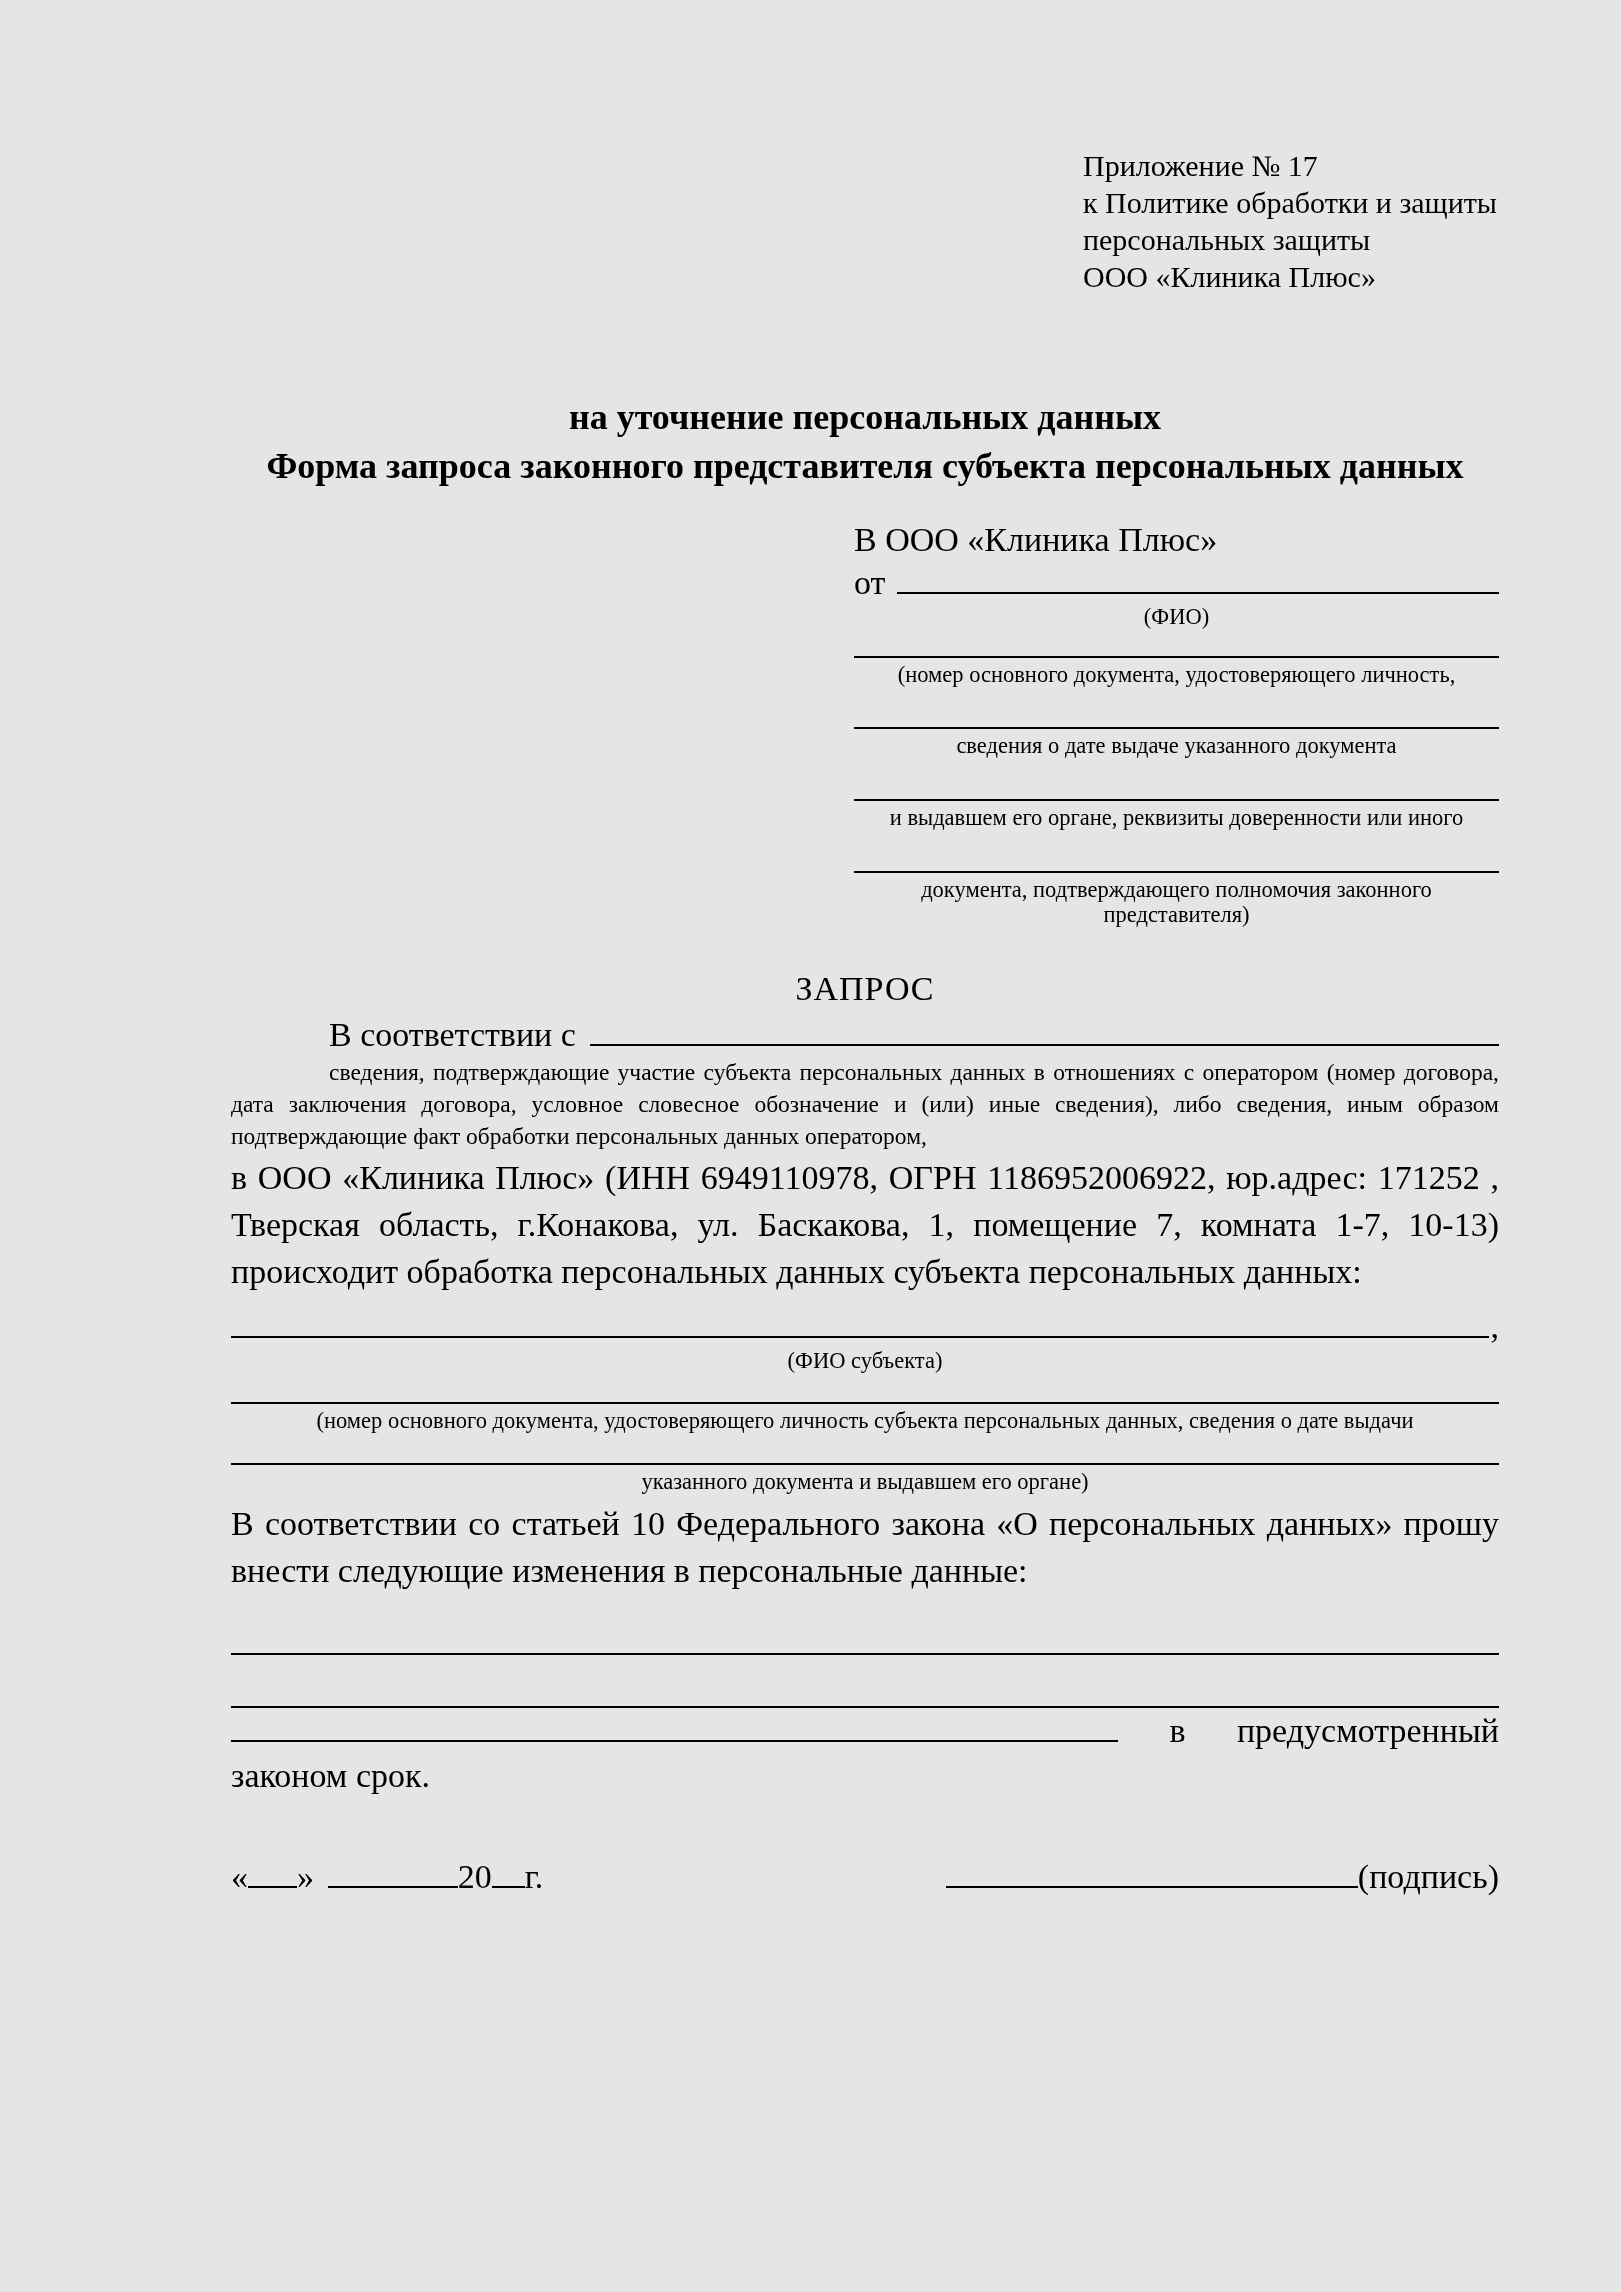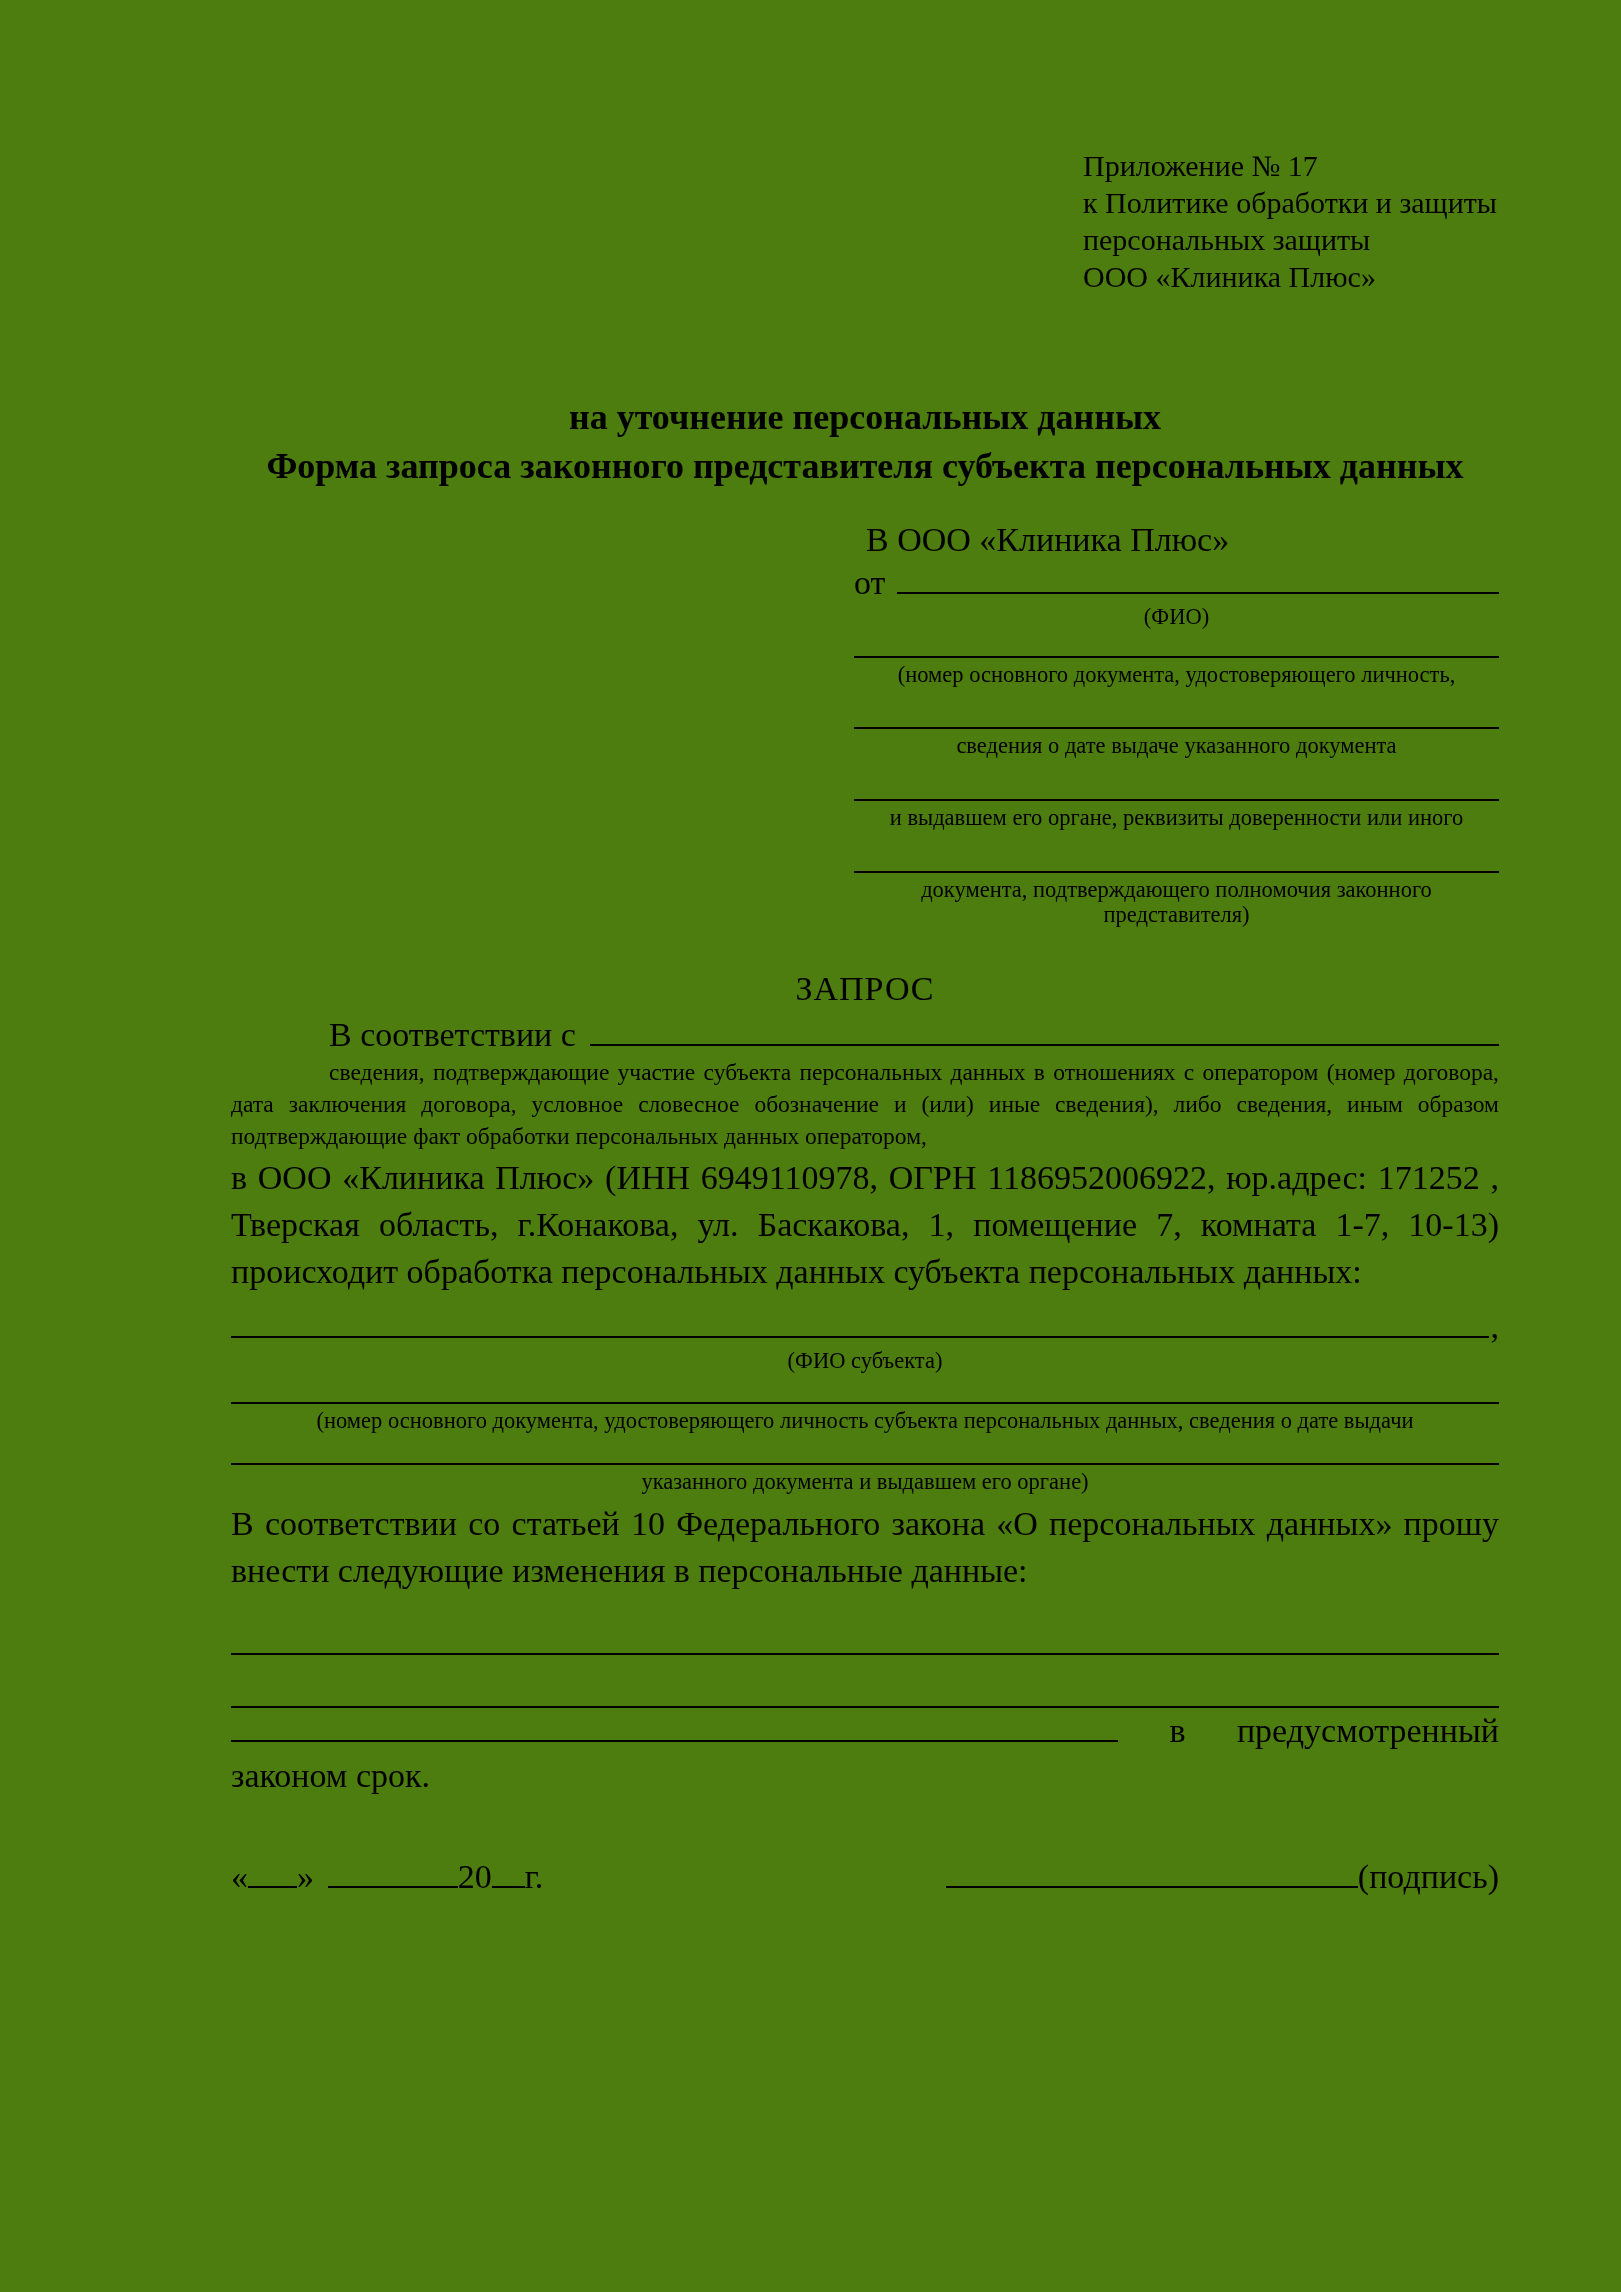--- a/index.html
+++ b/index.html
@@ -5,21 +5,21 @@
   html, body {
     margin: 0;
     padding: 0;
     background: #ffffff;
   }
   .page {
     position: relative;
     width: 1621px;
     height: 2293px;
     box-sizing: border-box;
-    background: #4d7c0f;
+    background: #e5e5e5;
     color: #000000;
     padding: 147px 122px 0 231px;
     overflow: hidden;
     font-family: "Liberation Serif", "DejaVu Serif", serif;
     font-size: 34px;
     line-height: 1.3;
   }
 
   
   .appendix {
@@ -36,21 +36,21 @@
     font-weight: bold;
     line-height: 49px;
     text-align: center;
   }
 
   
   .recipient {
     margin-top: 29px;
     margin-left: 623px;
   }
-  .r-to { line-height: 39px; margin-left: 12px; }
+  .r-to { line-height: 39px; }
   .r-from {
     display: flex;
     align-items: baseline;
     height: 37px;
     margin-top: 2px;
   }
   .r-from-label { margin-right: 11.8px; }
   .fill-blank {
     flex: 1;
     height: 5.9px;

